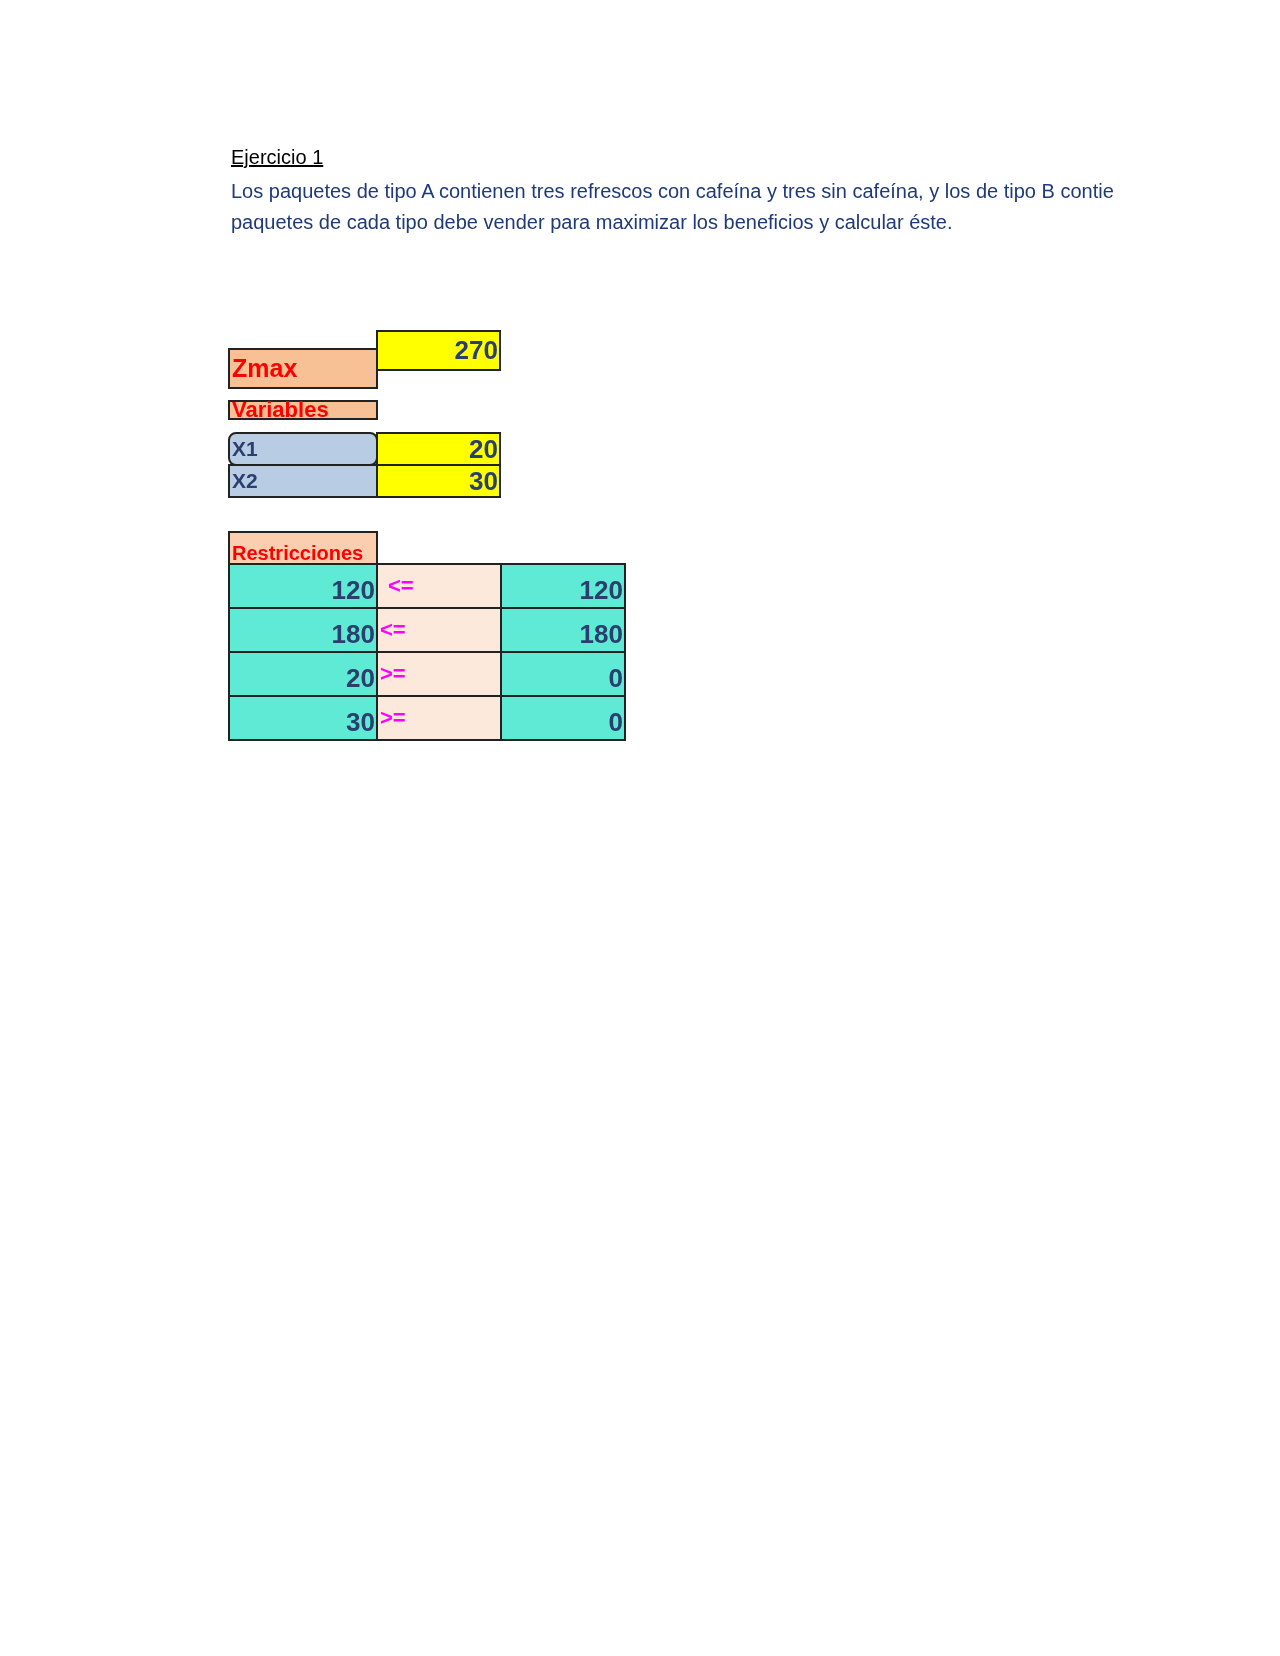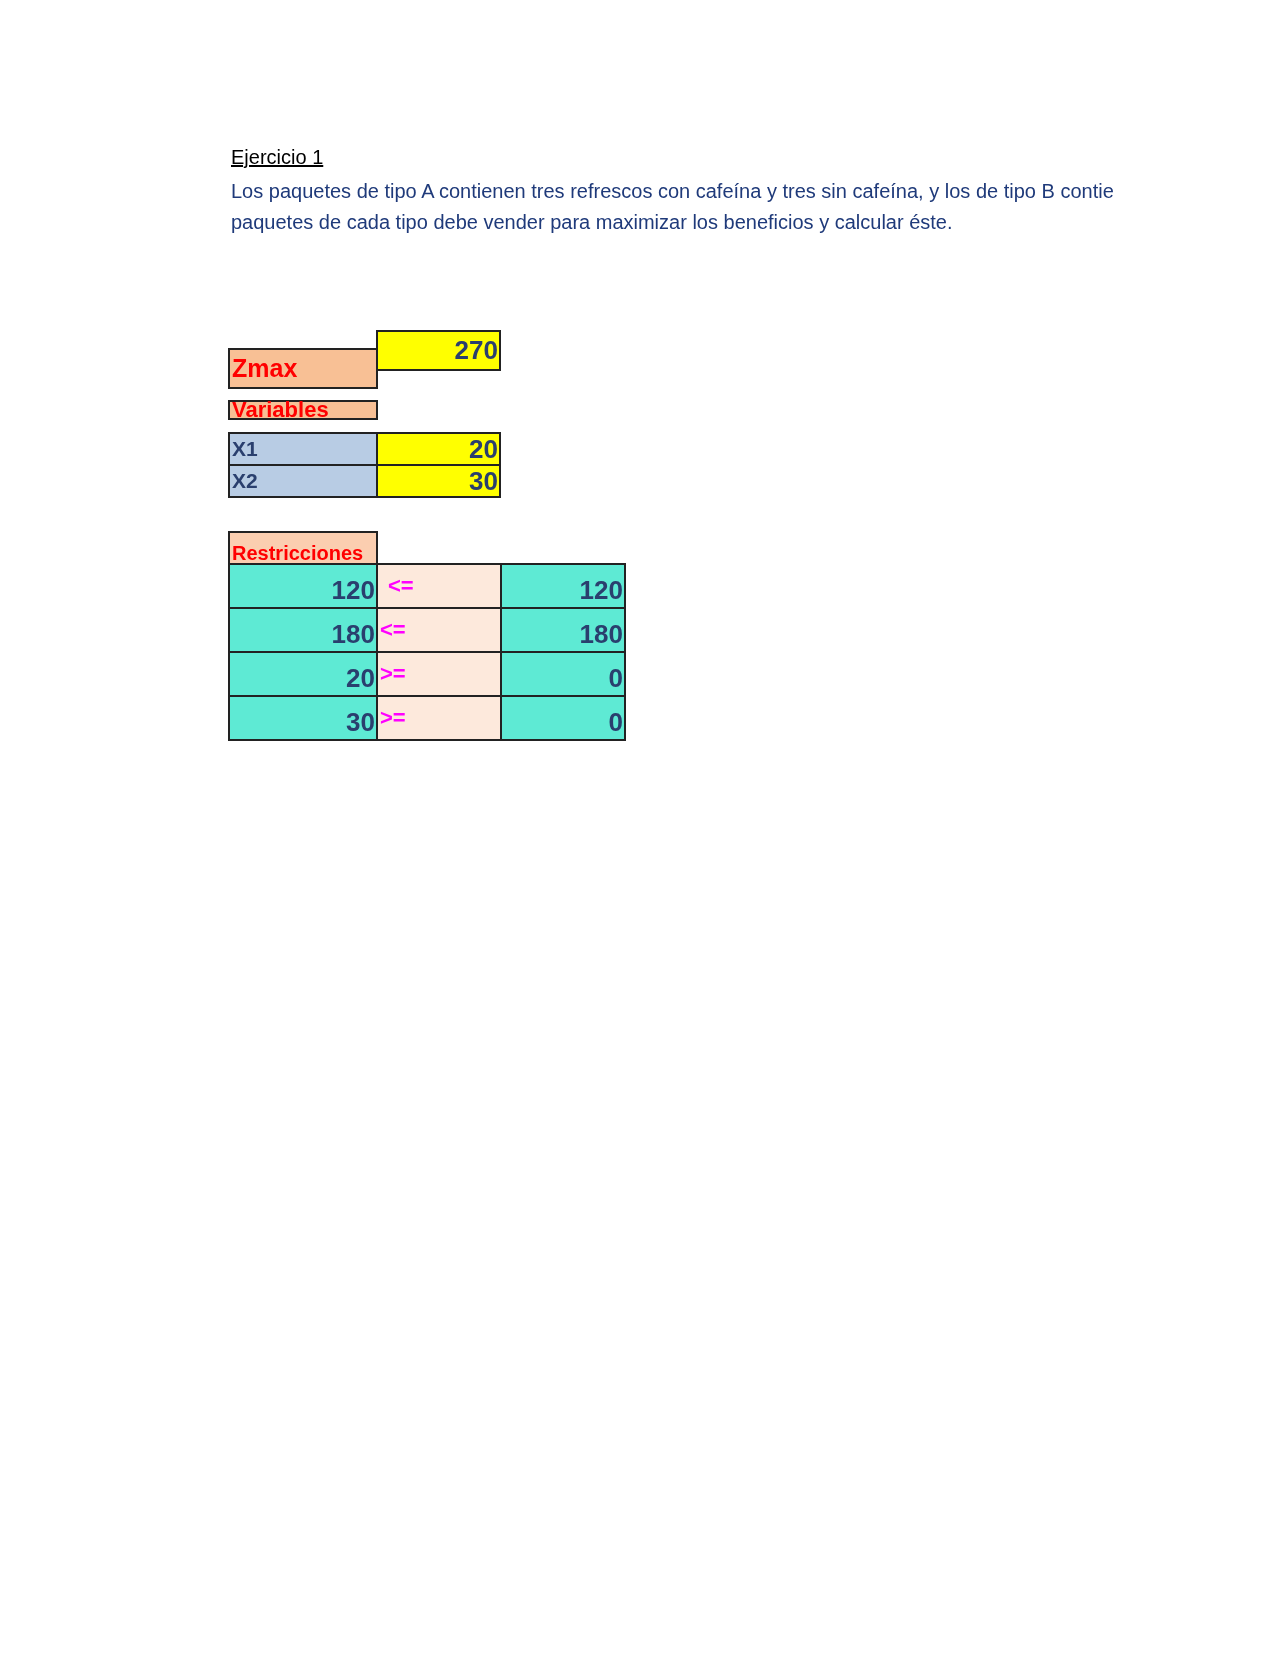--- a/index.html
+++ b/index.html
@@ -27,21 +27,21 @@
 
 <div class="para">
   <div class="line"> Los paquetes de tipo A contienen tres refrescos con cafeína y tres sin cafeína, y los de tipo B contie</div>
   <div class="line">paquetes de cada tipo debe vender para maximizar los beneficios y calcular éste.</div>
 </div>
 
 <div class="cell lbl peach" style="left:228px;top:330px;width:150px;height:41px;font-size:25px;margin-top:18px;">Zmax</div>
 <div class="cell num yellow" style="left:376px;top:330px;width:125px;height:41px;">270</div>
 
 <div class="cell lbl peach" style="left:228px;top:400px;width:150px;height:20px;font-size:22px;">Variables</div>
-<div class="cell blue" style="left:228px;top:432px;width:150px;height:34px;color:#2a3f6e;font-size:21px;padding-left:2px;">X1</div>
+<div class="cell blue" style="left:228px;top:432px;width:150px;height:34px;color:#2a3f6e;font-size:21px;padding-left:2px;border-radius:8px;">X1</div>
 <div class="cell num yellow" style="left:376px;top:432px;width:125px;height:34px;">20</div>
 <div class="cell blue" style="left:228px;top:464px;width:150px;height:34px;color:#2a3f6e;font-size:21px;padding-left:2px;">X2</div>
 <div class="cell num yellow" style="left:376px;top:464px;width:125px;height:34px;">30</div>
 
 <div class="cell lbl peach2" style="left:228px;top:531px;width:150px;height:44px;font-size:20px;">Restricciones</div>
 
 <div class="cell num green" style="left:228px;top:563px;width:150px;height:46px;padding-top:8px;">120</div>
 <div class="cell op rose" style="left:376px;top:563px;width:126px;height:46px;padding-left:10px;">&lt;=</div>
 <div class="cell num green" style="left:500px;top:563px;width:126px;height:46px;padding-top:8px;">120</div>
 

